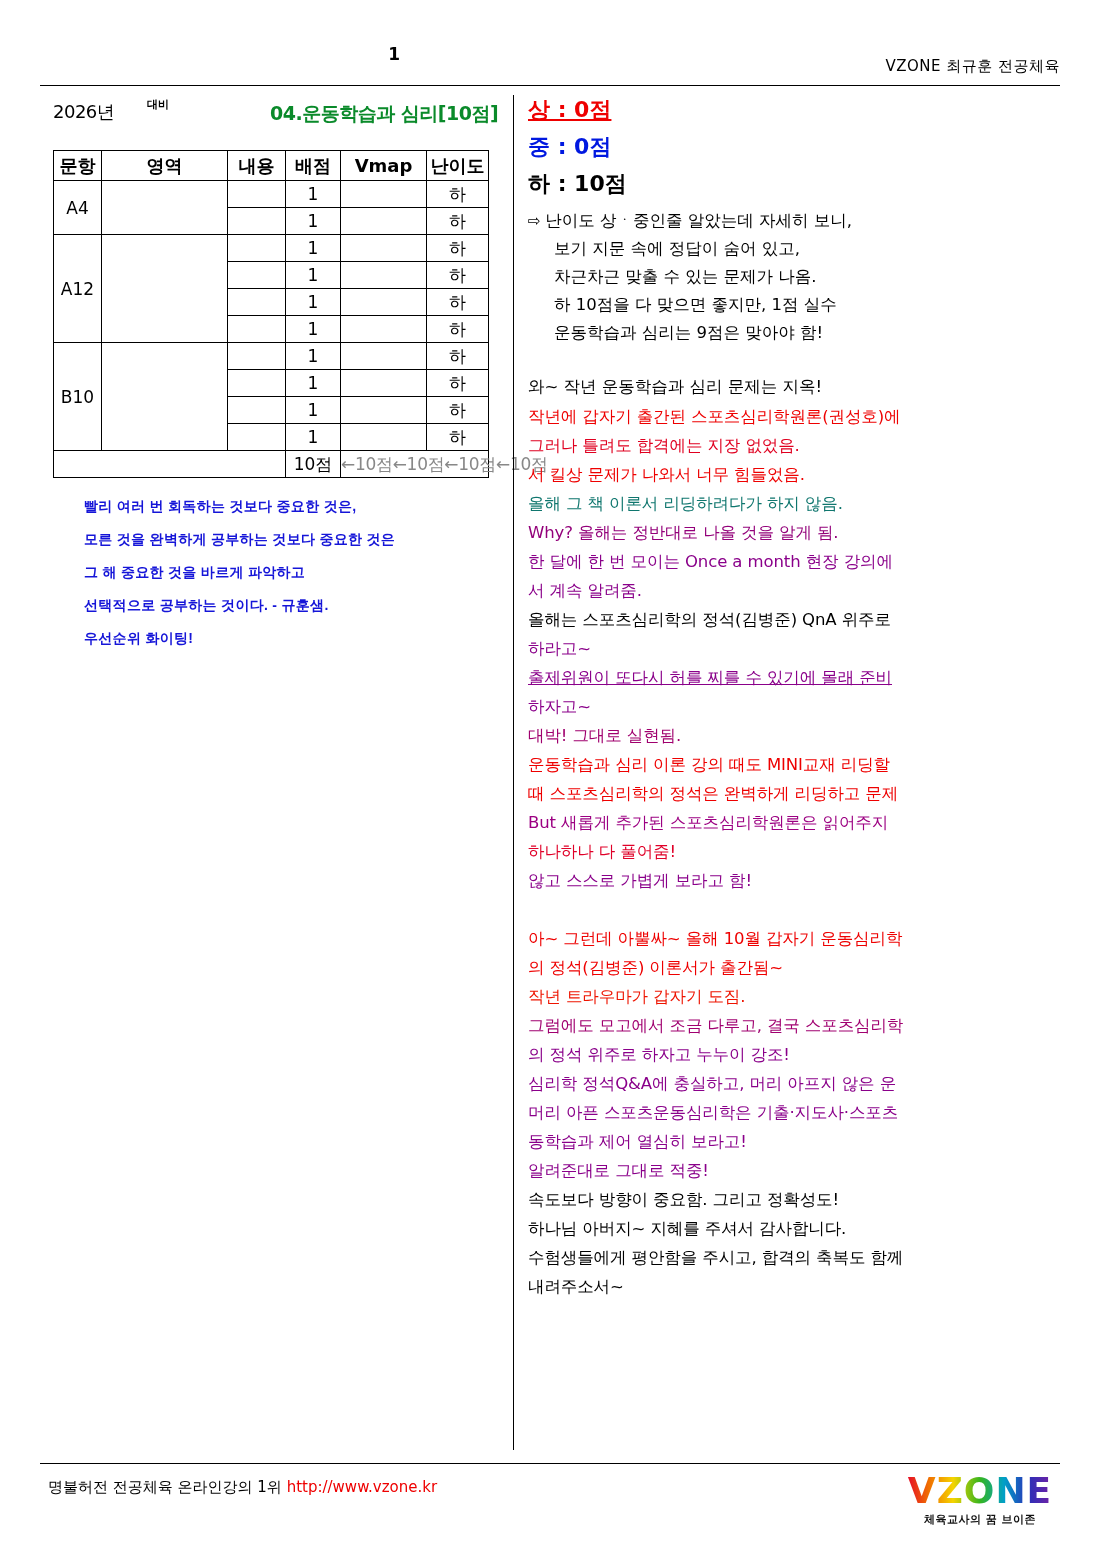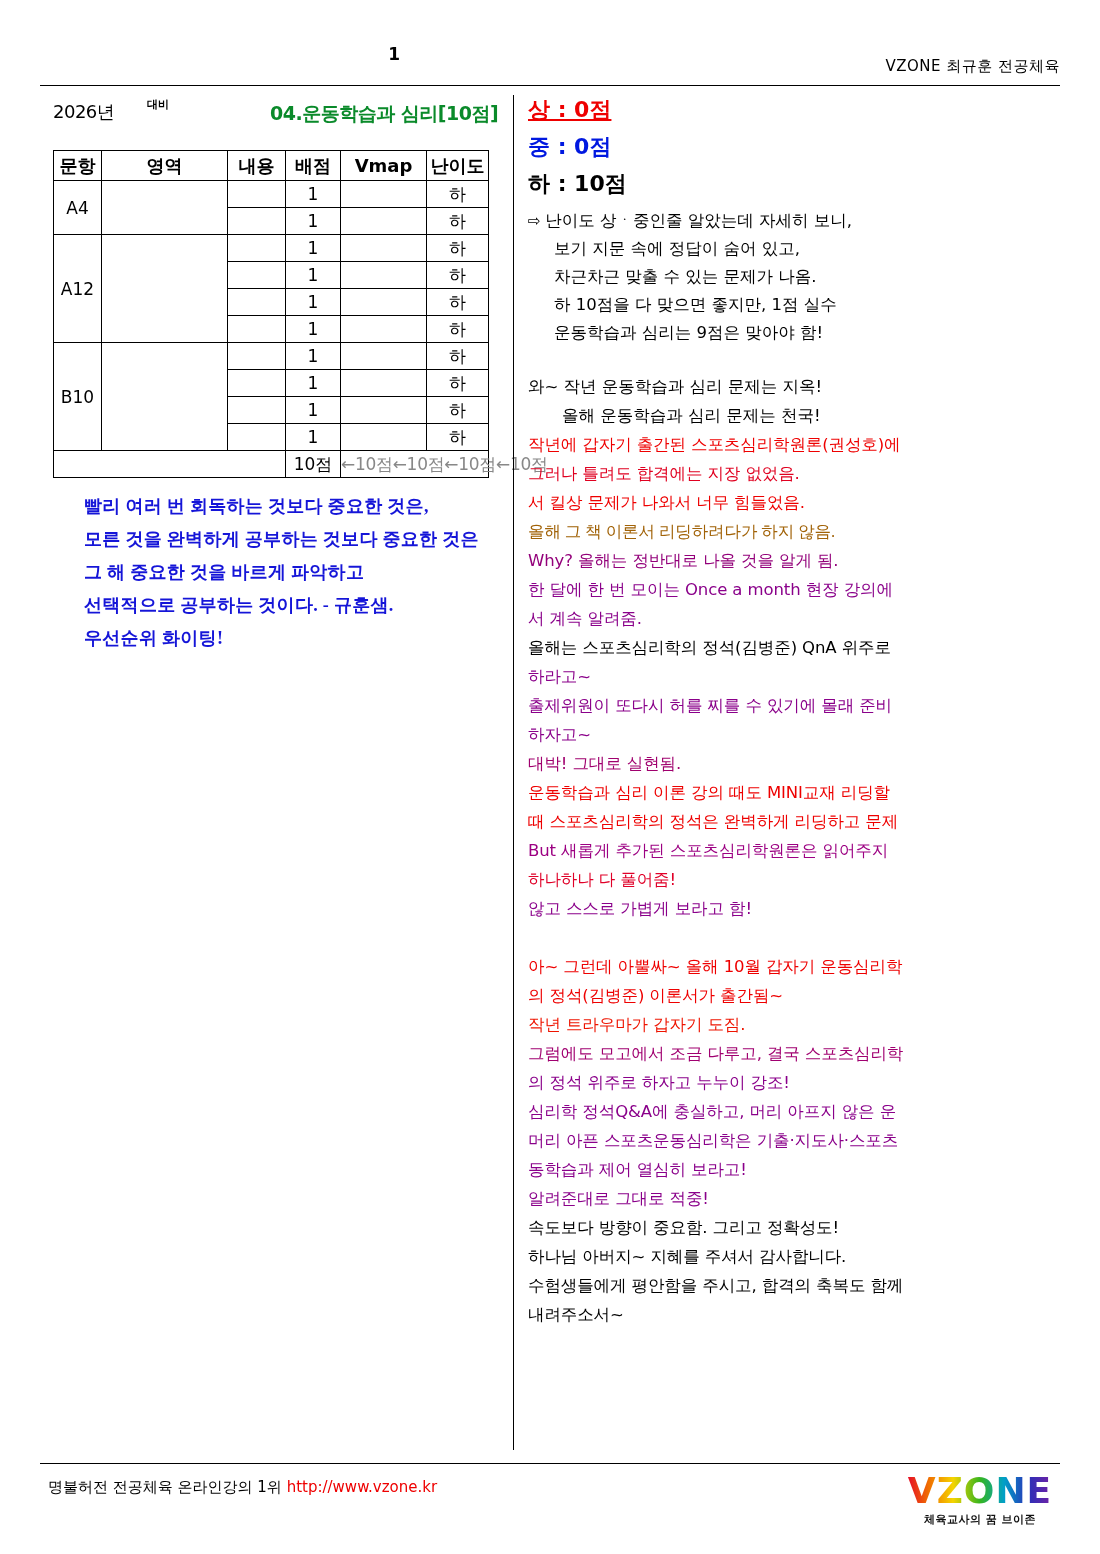--- a/index.html
+++ b/index.html
@@ -64,23 +64,23 @@
   .c-vmap{width:86px;}
   .c-diff{width:62px;}
   .cell-id{font-size:16px;}
   .total-pt{font-weight:700;font-size:18px;}
   .vmap-trail{font-size:11px;color:#888;letter-spacing:-.3px;white-space:nowrap;}
   .blank-cell{}
 
   
   #blue-note{
     position:absolute;left:44px;top:395px;width:460px;
-    color:#1515d8;font-weight:700;font-size:18px;
+    color:#1515d8;font-weight:700;font-size:14px;
     line-height:33px;letter-spacing:.3px;
-    font-family:Liberation Serif, serif;
+    font-family:Liberation Sans, sans-serif;
   }
   #blue-note div{white-space:nowrap;}
 
   
   #v-divider{
     position:absolute;left:513px;top:95px;width:0;height:1355px;
     border-left:1.6px solid #000;
   }
 
   
@@ -268,33 +268,32 @@
     <div id="arrow-block">
         <div class="ln"><span class="arrow-glyph">⇨ </span>난이도 상ㆍ중인줄 알았는데 자세히 보니,</div>
         <div class="ln ind">보기 지문 속에 정답이 숨어 있고,</div>
         <div class="ln ind">차근차근 맞출 수 있는 문제가 나옴.</div>
         <div class="ln ind">하 10점을 다 맞으면 좋지만, 1점 실수</div>
         <div class="ln ind">운동학습과 심리는 9점은 맞아야 함!</div>
       </div>
     <div class="spacer-lg"></div>
     <div id="black-block" class="blk">
         <div class="ln">와~ 작년 운동학습과 심리 문제는 지옥!</div>
-        <div class="ln ind">올해 운동학습과 심리 문제는 천국!</div>
       </div>
     <div id="story">
         <div class="pln" style="color: rgb(238, 0, 0);">작년에  갑자기  출간된  스포츠심리학원론(권성호)에</div>
         <div class="pln" style="color: rgb(224, 0, 32);">그러나 틀려도 합격에는 지장 없었음.</div>
         <div class="pln" style="color: rgb(238, 0, 0);">서 킬상 문제가 나와서 너무 힘들었음.</div>
-        <div class="pln" style="color: #a16207; font-family: Liberation Serif, serif;">올해 그 책 이론서 리딩하려다가 하지 않음.</div>
+        <div class="pln" style="color: #0f766e;">올해 그 책 이론서 리딩하려다가 하지 않음.</div>
         <div class="pln" style="color: rgb(147, 0, 122);">Why? 올해는 정반대로 나올 것을 알게 됨.</div>
         <div class="pln" style="color: rgb(138, 0, 138);">한  달에  한  번  모이는  Once a month  현장 강의에</div>
         <div class="pln" style="color: rgb(138, 0, 138);">서 계속 알려줌.</div>
         <div class="pln" style="color: #000000;">올해는  스포츠심리학의  정석(김병준)  QnA  위주로</div>
         <div class="pln" style="color: rgb(138, 0, 138);">하라고~</div>
-        <div class="pln" style="color: rgb(138, 0, 138);">출제위원이 또다시 허를 찌를 수 있기에 몰래 준비</div>
+        <div class="pln" style="color: rgb(138, 0, 138); text-decoration: underline;">출제위원이 또다시 허를 찌를 수 있기에 몰래 준비</div>
         <div class="pln" style="color: rgb(138, 0, 138);">하자고~</div>
         <div class="pln" style="color: rgb(160, 0, 110);">대박! 그대로 실현됨.</div>
         <div class="pln" style="color: rgb(238, 0, 0);">운동학습과  심리  이론  강의  때도 MINI교재 리딩할</div>
         <div class="pln" style="color: rgb(238, 0, 0);">때 스포츠심리학의 정석은 완벽하게 리딩하고 문제</div>
         <div class="pln" style="color: rgb(156, 0, 130);">But  새롭게  추가된  스포츠심리학원론은  읽어주지</div>
         <div class="pln" style="color: rgb(224, 0, 40);">하나하나 다 풀어줌!</div>
         <div class="pln" style="color: rgb(138, 0, 138);">않고 스스로 가볍게 보라고 함!</div>
         <div class="gap"></div>
         <div class="pln" style="color: rgb(238, 0, 0);">아~  그런데  아뿔싸~  올해 10월 갑자기 운동심리학</div>
         <div class="pln" style="color: rgb(238, 0, 0);">의 정석(김병준) 이론서가 출간됨~</div>

